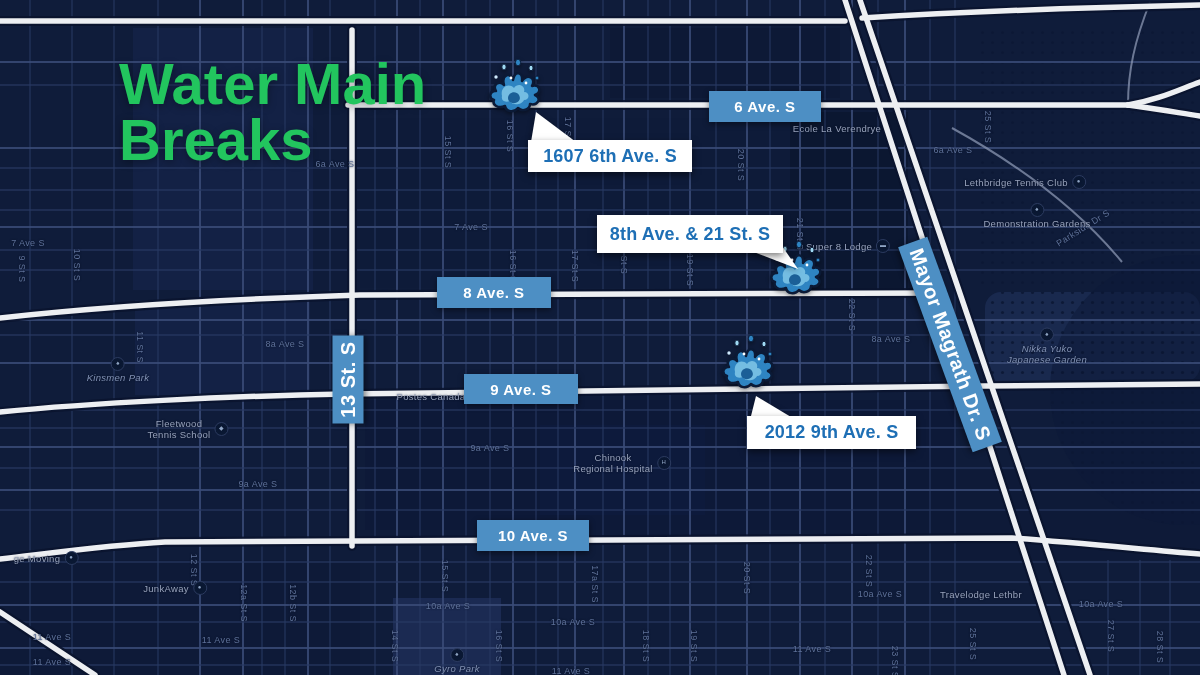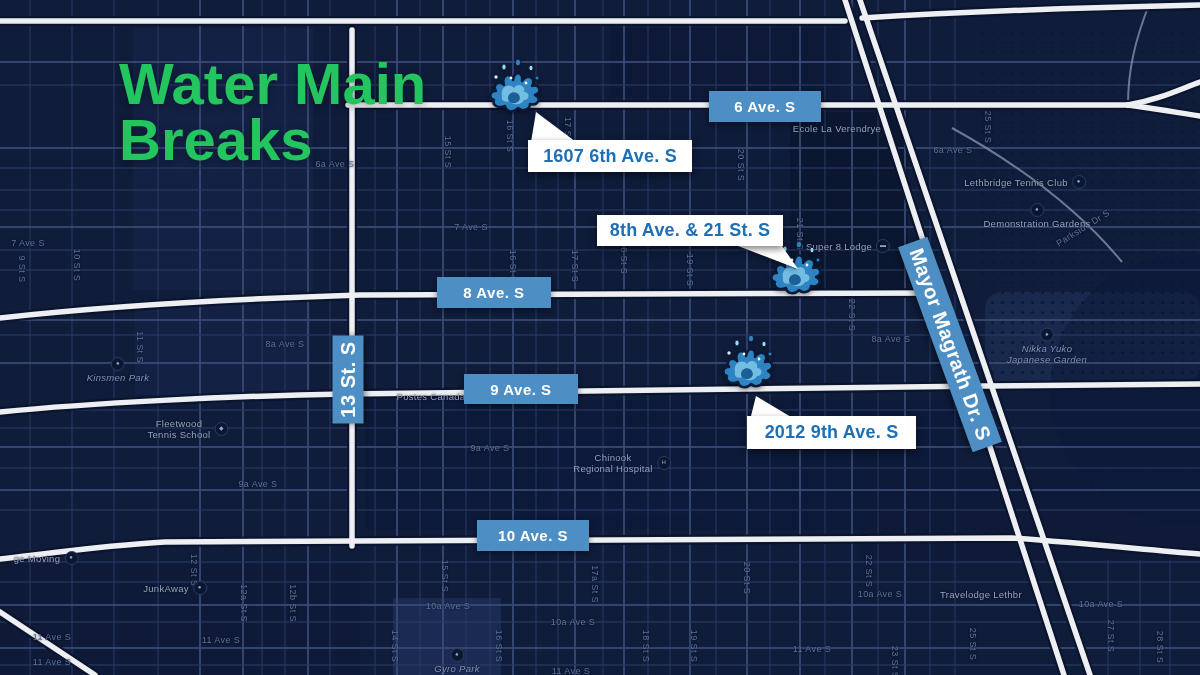--- a/index.html
+++ b/index.html
@@ -363,21 +363,21 @@
 <div class="road-tag" style="left:841px;top:329px;width:218px;height:31px;font-size:20px;transform:rotate(70deg)">Mayor Magrath Dr. S</div>
 
 <svg class="pointer" style="left:520px;top:100px" width="80" height="50">
   <polygon points="11,42 56,42 16,12" fill="#ffffff"></polygon>
 </svg>
 <div class="callout-box" style="left:528px;top:140px;width:164px;height:32px">1607 6th Ave. S</div>
 
 <svg class="pointer" style="left:720px;top:243px" width="90" height="35">
   <polygon points="18,3 62,3 78,26" fill="#ffffff"></polygon>
 </svg>
-<div class="callout-box" style="left:597px;top:215px;width:186px;height:31px">8th Ave. &amp; 21 St. S</div>
+<div class="callout-box" style="left:597px;top:215px;width:186px;height:38px">8th Ave. &amp; 21 St. S</div>
 
 <svg class="pointer" style="left:740px;top:390px" width="70" height="40">
   <polygon points="10,30 56,30 16,6" fill="#ffffff"></polygon>
 </svg>
 <div class="callout-box" style="left:747px;top:416px;width:169px;height:33px">2012 9th Ave. S</div>
 
 <div id="title">
   <div>Water Main</div>
   <div>Breaks</div>
 </div>

